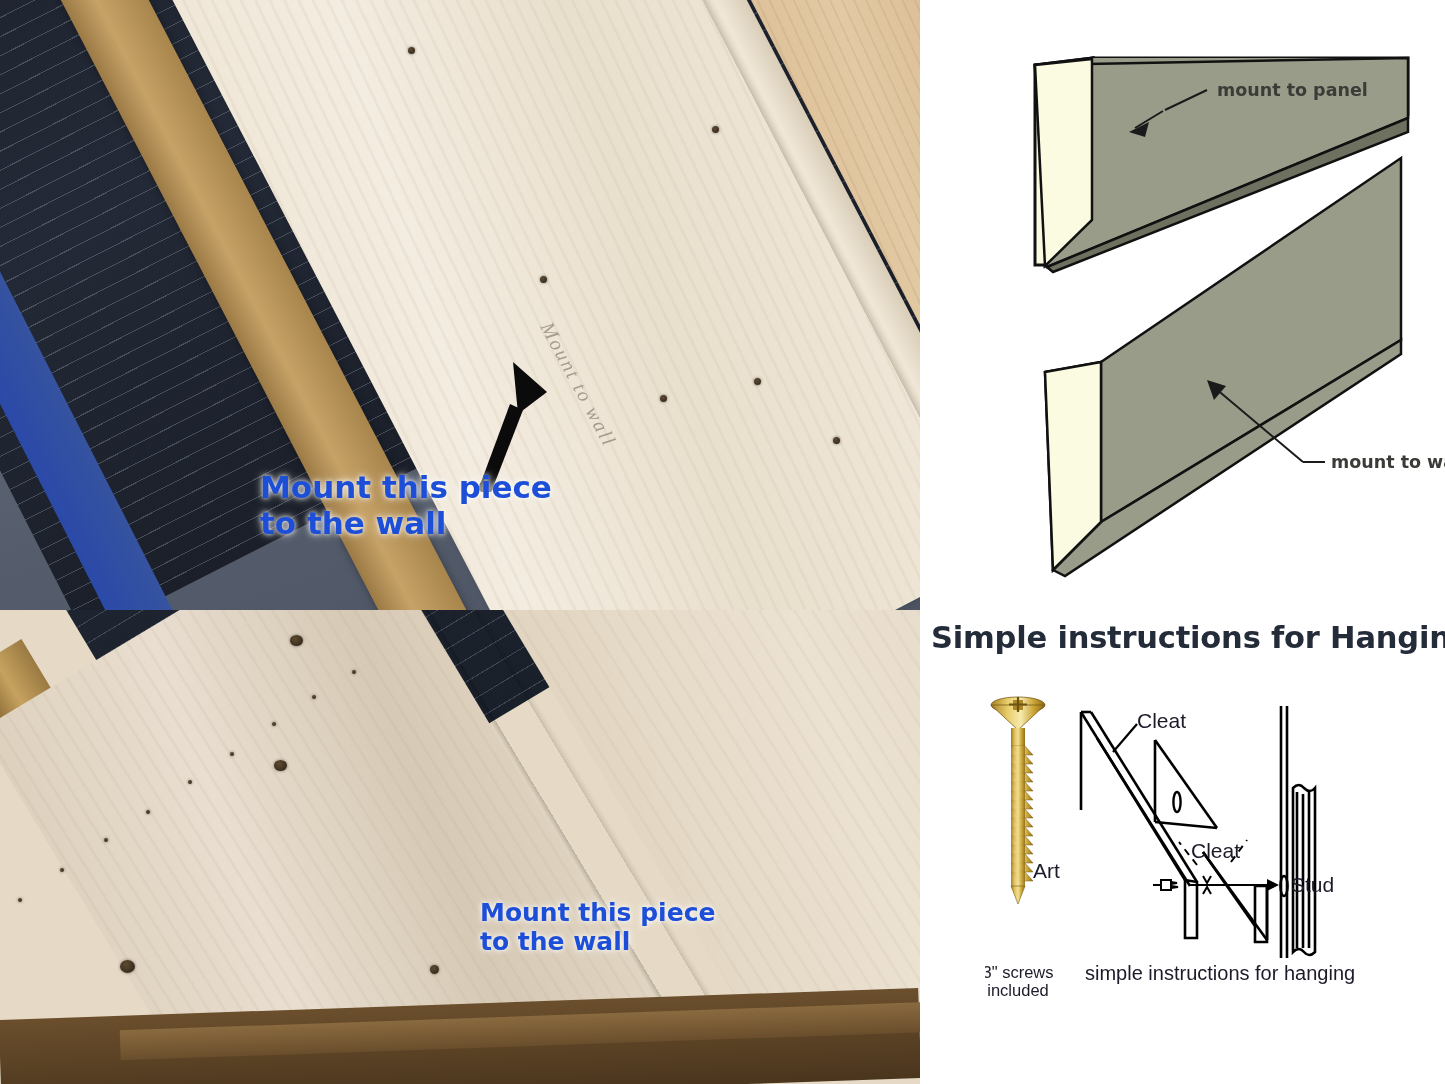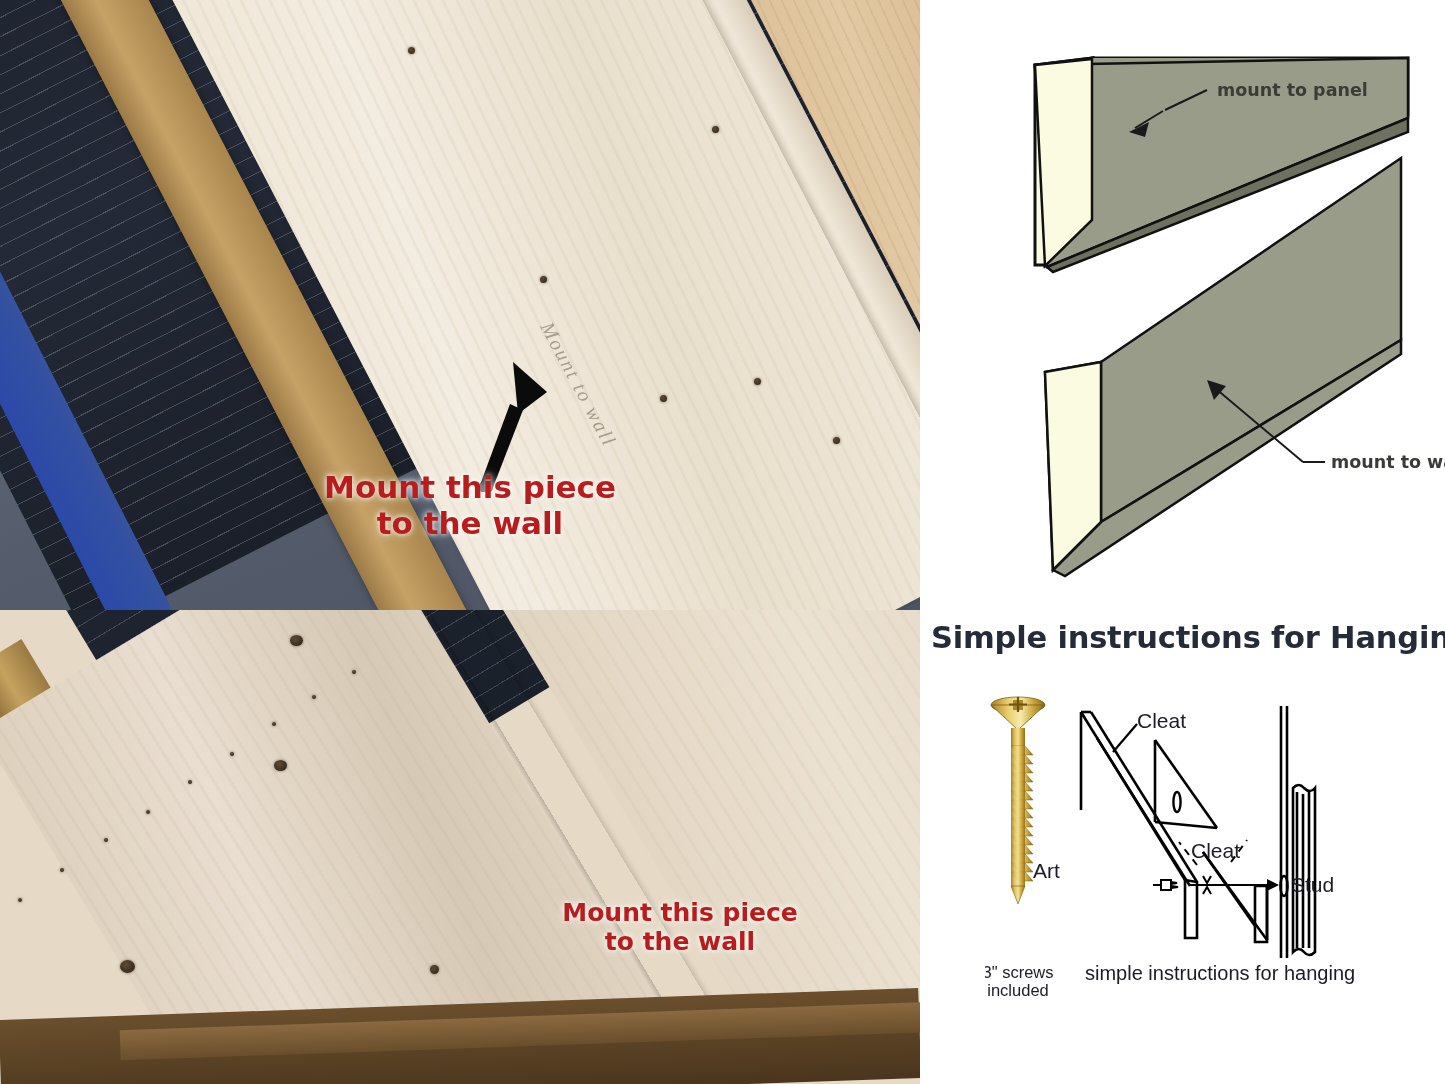--- a/index.html
+++ b/index.html
@@ -93,21 +93,21 @@
      background:
        repeating-linear-gradient(89deg, rgba(190,172,146,.12) 0 3px, rgba(255,255,255,0) 3px 15px),
        linear-gradient(100deg,#e0d3bf 0%,#ece2d2 40%,#ddd0bb 100%);
      transform:rotate(-31deg);transform-origin:top left;}
   #photo-bot .bench{position:absolute;left:0;bottom:-10px;width:920px;height:90px;
      background:linear-gradient(180deg,#6b4f2d,#4a351d);transform:rotate(-2deg);}
   #photo-bot .benchTop{position:absolute;left:120px;bottom:38px;width:820px;height:30px;
      background:linear-gradient(180deg,#8a6a3f,#6a4e2c);transform:rotate(-2deg);}
 
   
-  .caption{position:absolute;color:#b91c1c;font-weight:bold;text-align:center;line-height:1.16;
+  .caption{position:absolute;color:#1d4ed8;font-weight:bold;text-align:left;line-height:1.16;
      font-family:"DejaVu Sans",sans-serif;
      text-shadow:0 0 5px rgba(255,255,255,.85),0 0 10px rgba(255,255,255,.7);}
   #cleat-dia{position:absolute;left:925px;top:10px;width:520px;height:580px;}
   #title{position:absolute;left:931px;top:620px;width:512px;
      font-family:"DejaVu Sans",sans-serif;font-weight:bold;font-size:30.5px;
      color:#242c3a;letter-spacing:-.2px;white-space:nowrap;}
   #hang-dia{position:absolute;left:985px;top:690px;width:400px;height:320px;}
 </style>
 </head>
 <body>

